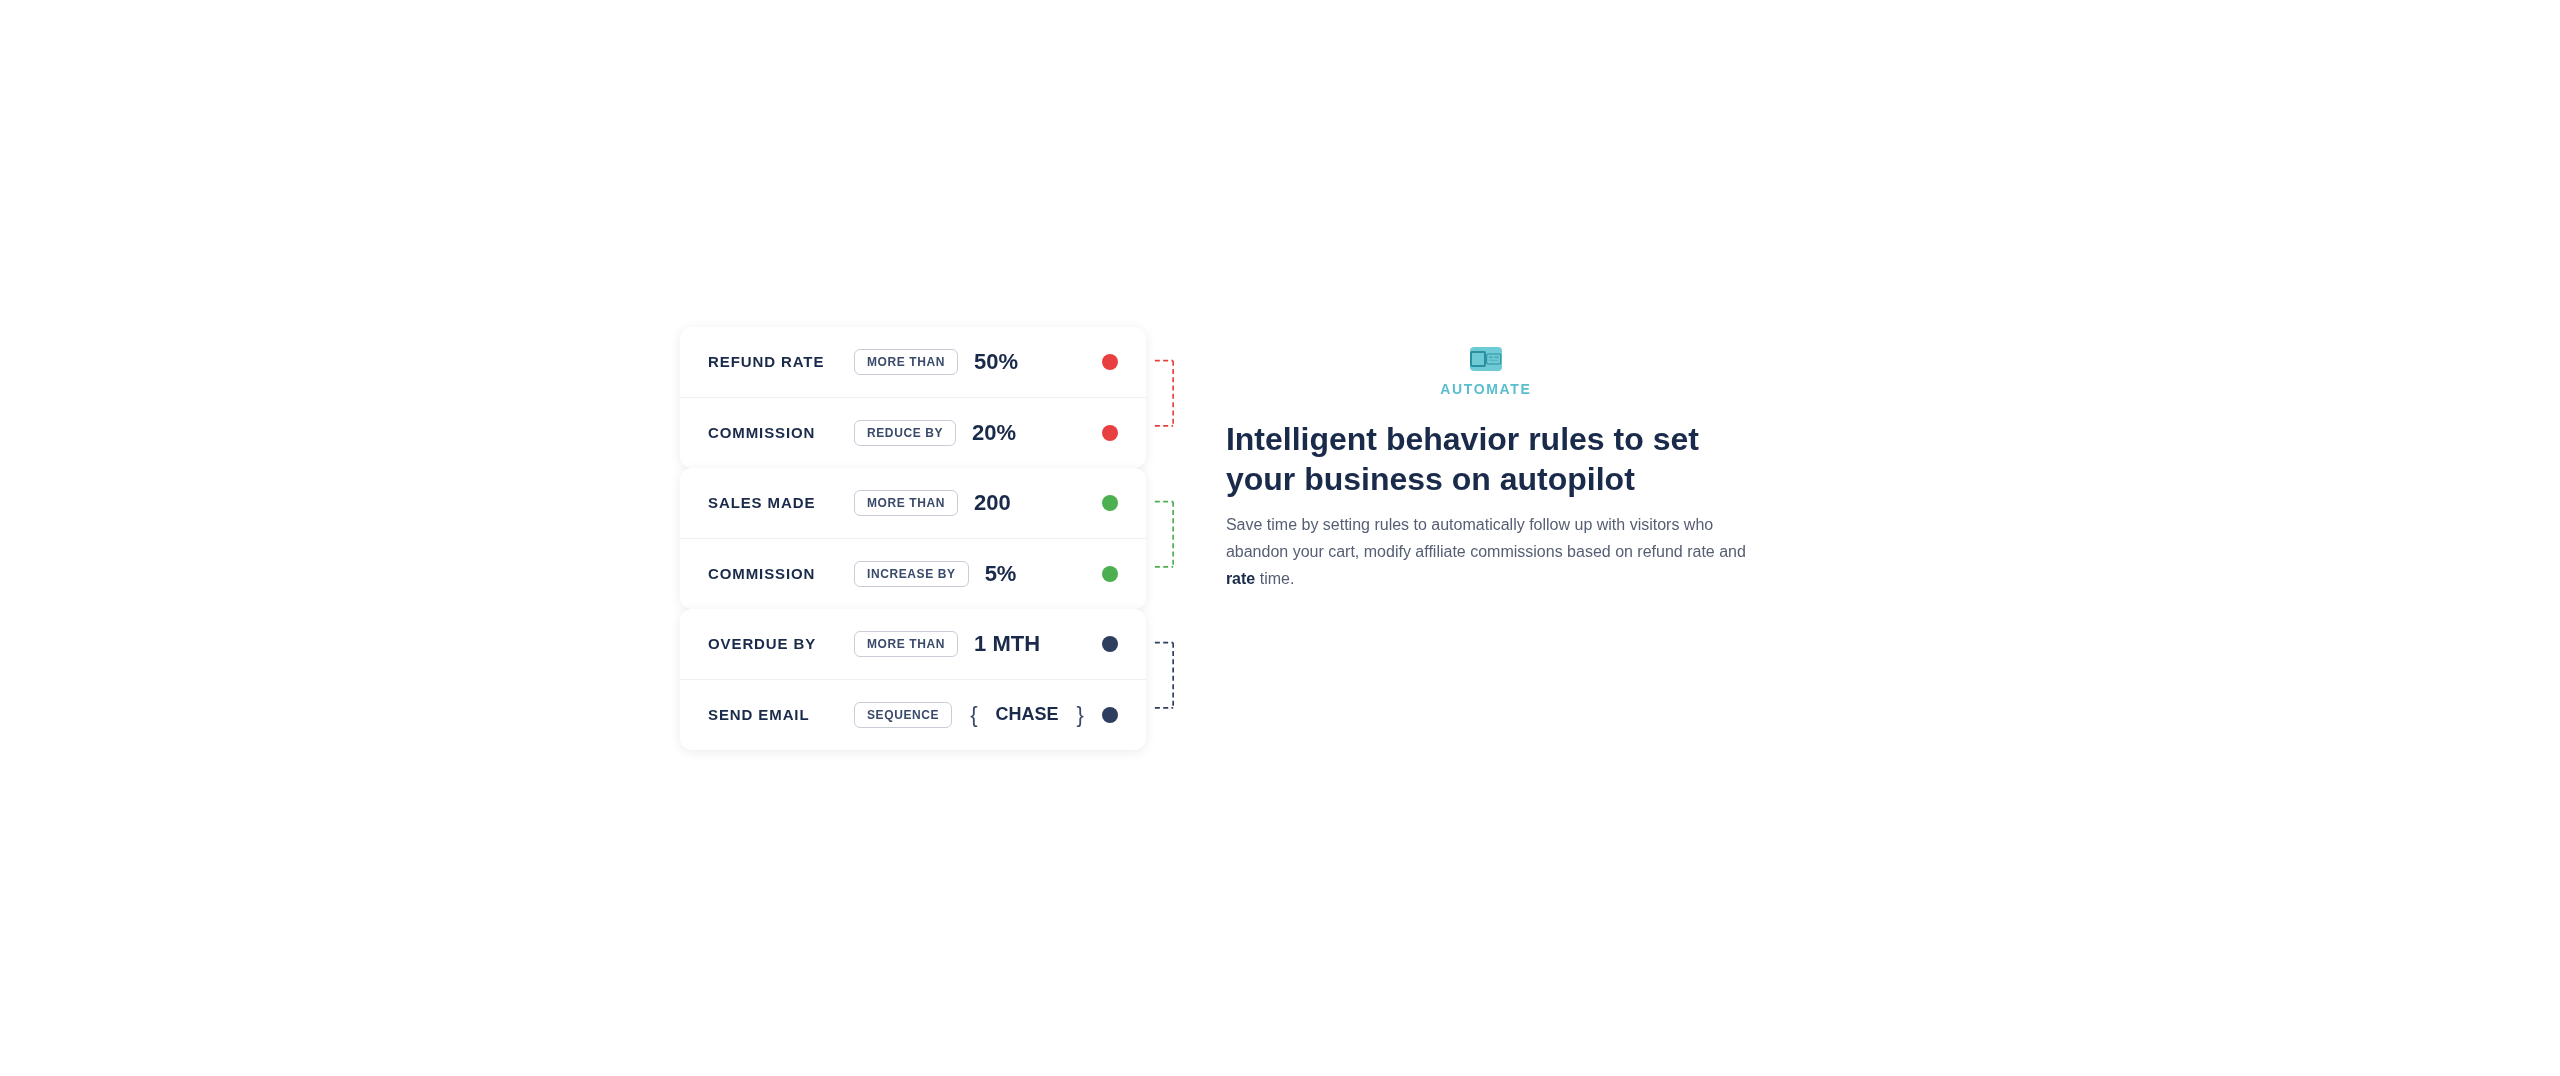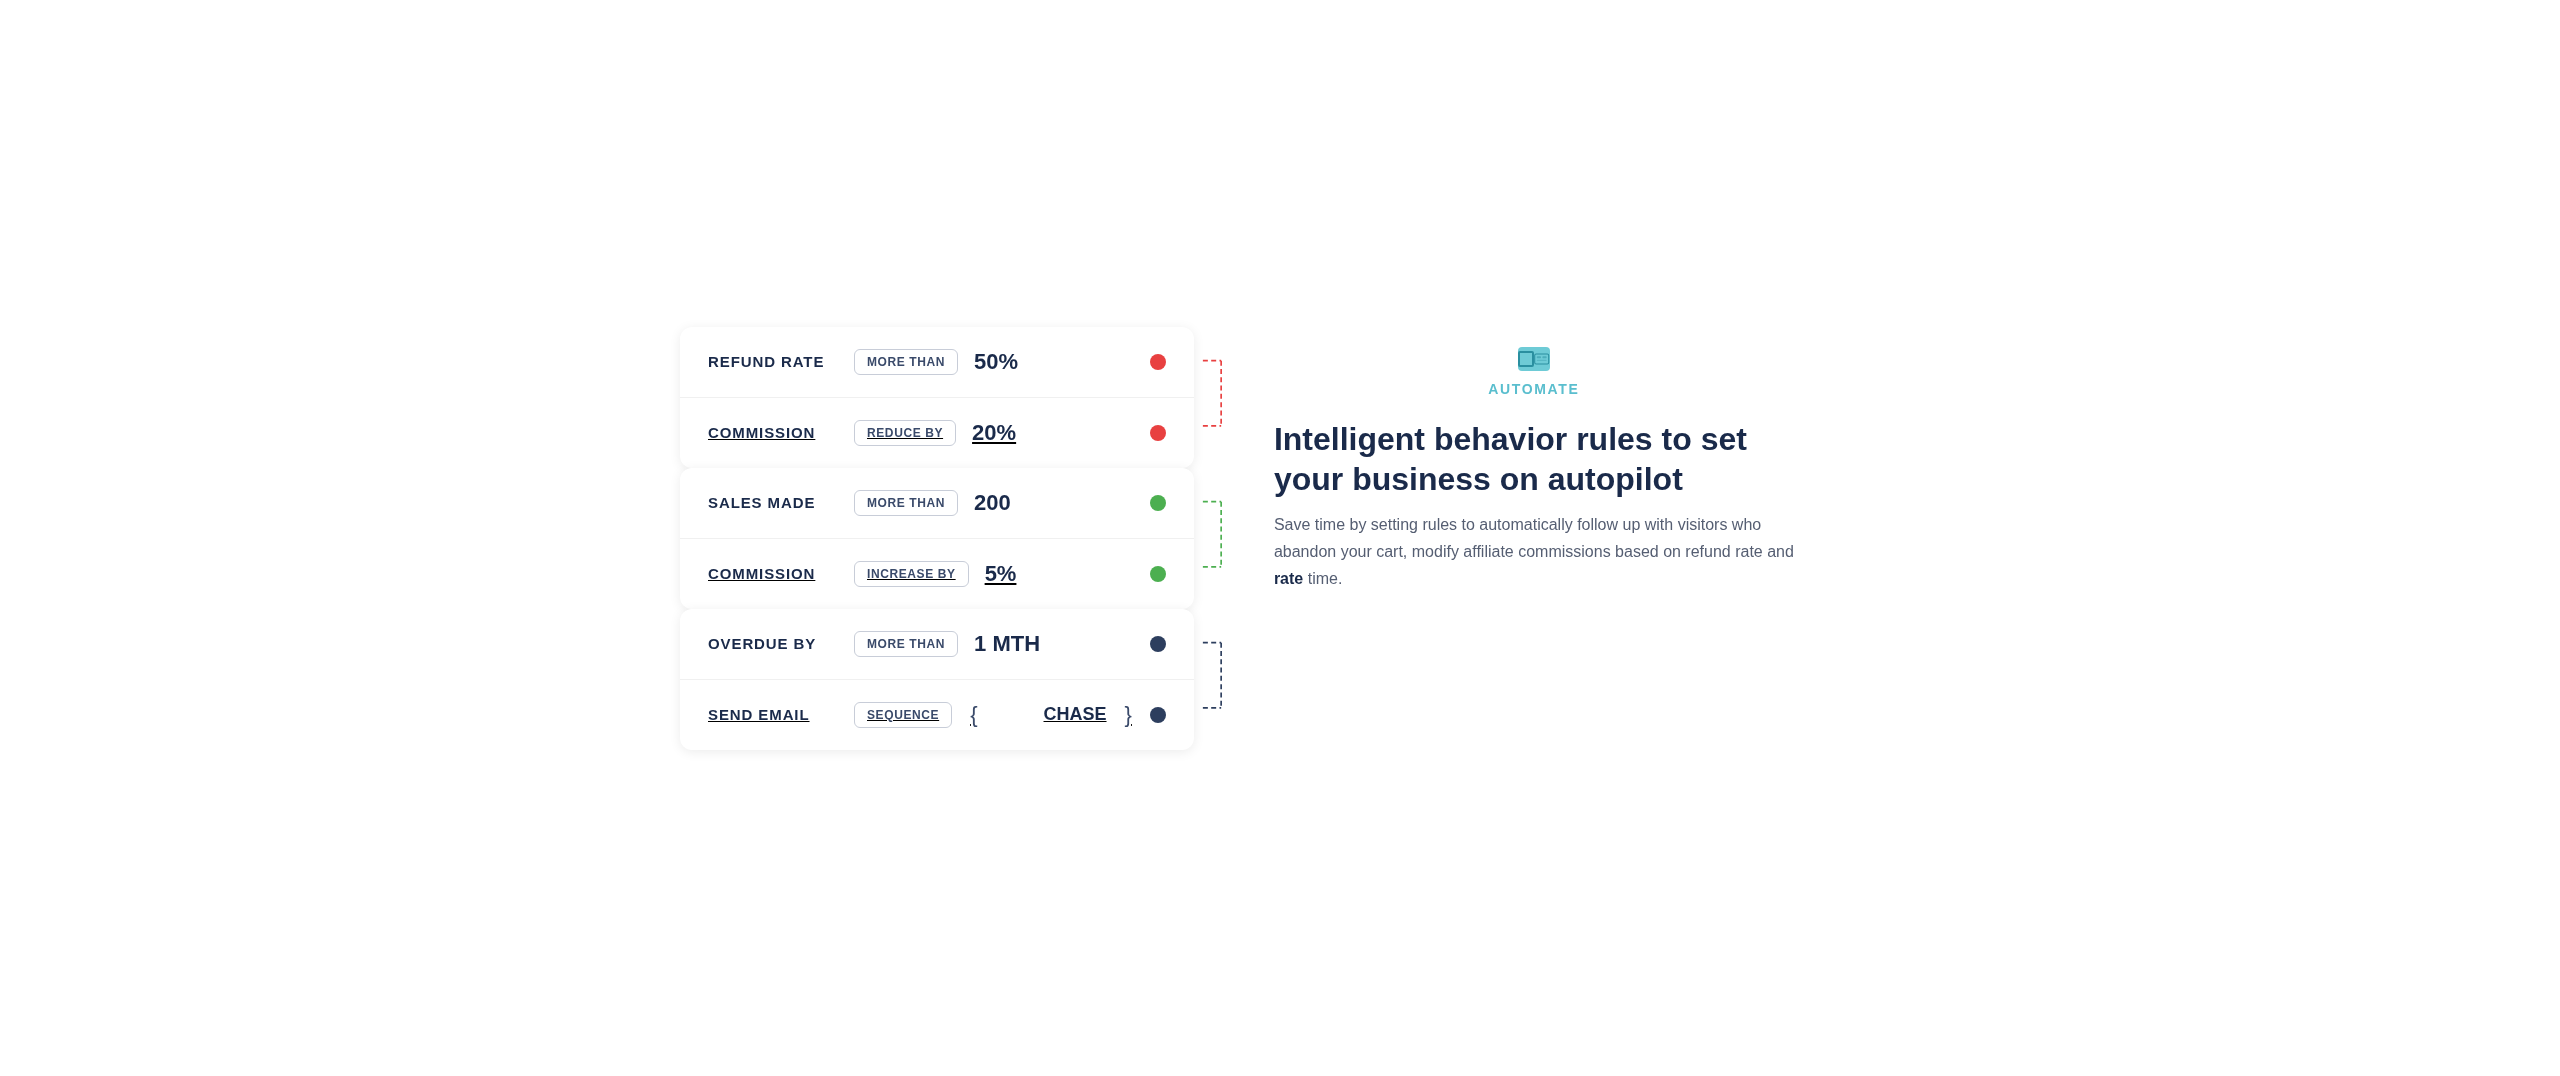--- a/index.html
+++ b/index.html
@@ -36,21 +36,20 @@
     }
     .rule-row {
       display: flex;
       align-items: center;
       gap: 16px;
       padding: 22px 28px;
       position: relative;
     }
     .rule-row + .rule-row {
       border-top: 1px solid #f0f0f0;
-      text-decoration: underline;
     }
     .rule-label {
       font-weight: 800;
       font-size: 15px;
       letter-spacing: 0.06em;
       color: #1a2a4a;
       min-width: 130px;
       text-transform: uppercase;
     }
     .rule-badge {
@@ -220,21 +219,21 @@
             <span class="rule-label">OVERDUE BY</span>
             <span class="rule-badge">MORE THAN</span>
             <span class="rule-value">1 MTH</span>
             <span class="connector-dot dot-dark"></span>
           </div>
 
           <div class="rule-row">
             <span class="rule-label">SEND EMAIL</span>
             <span class="rule-badge">SEQUENCE</span>
             <span style="font-size:22px; color:#3a4a6a; font-weight:300; margin:0 2px;">{</span>
-            <span class="rule-value" style="font-size:18px; font-weight:700;margin-left:48px;">CHASE</span>
+            <span class="rule-value" style="font-size:18px; font-weight:700;">CHASE</span>
             <span style="font-size:22px; color:#3a4a6a; font-weight:300; margin:0 2px;">}</span>
             <span class="connector-dot dot-dark"></span>
           </div>
         </div>
 
         <svg class="dashed-connector" width="50" style="right: -48px; top: 27px; height: calc(50% + 8px);" height="94.5" viewBox="0 0 50 94.5">
           <line x1="8" y1="8" x2="30" y2="8" stroke="#2d3e5e" stroke-width="2" stroke-dasharray="6,4"></line>
           <line x1="30" y1="8" x2="30" y2="86.5" stroke="#2d3e5e" stroke-width="2" stroke-dasharray="6,4"></line>
           <line x1="8" y1="86.5" x2="30" y2="86.5" stroke="#2d3e5e" stroke-width="2" stroke-dasharray="6,4"></line>
         </svg>

